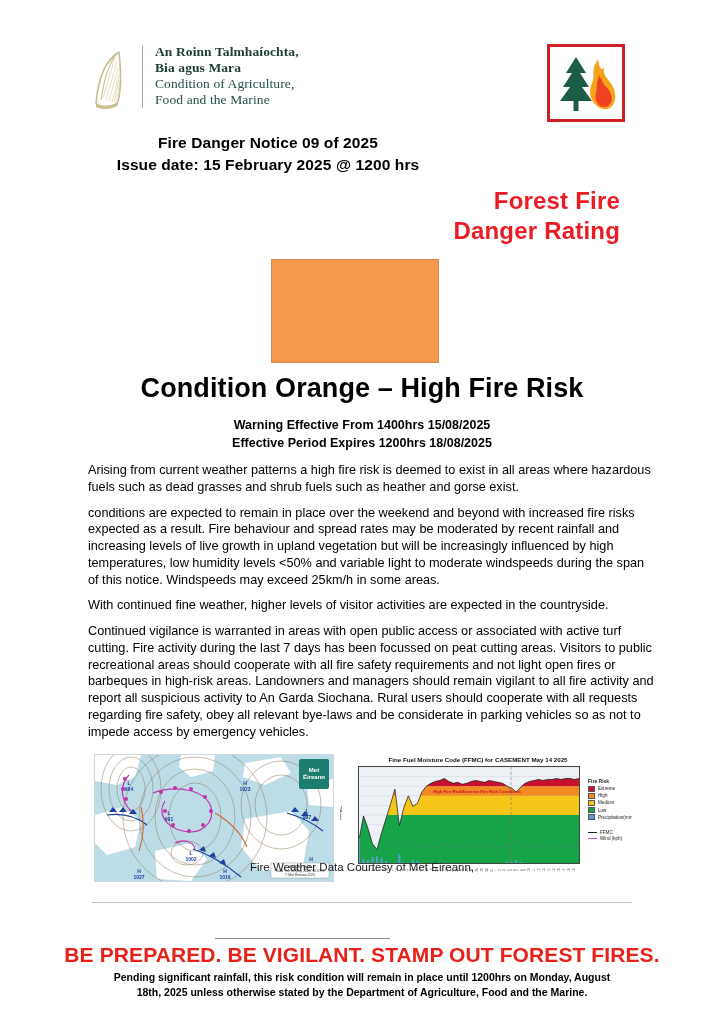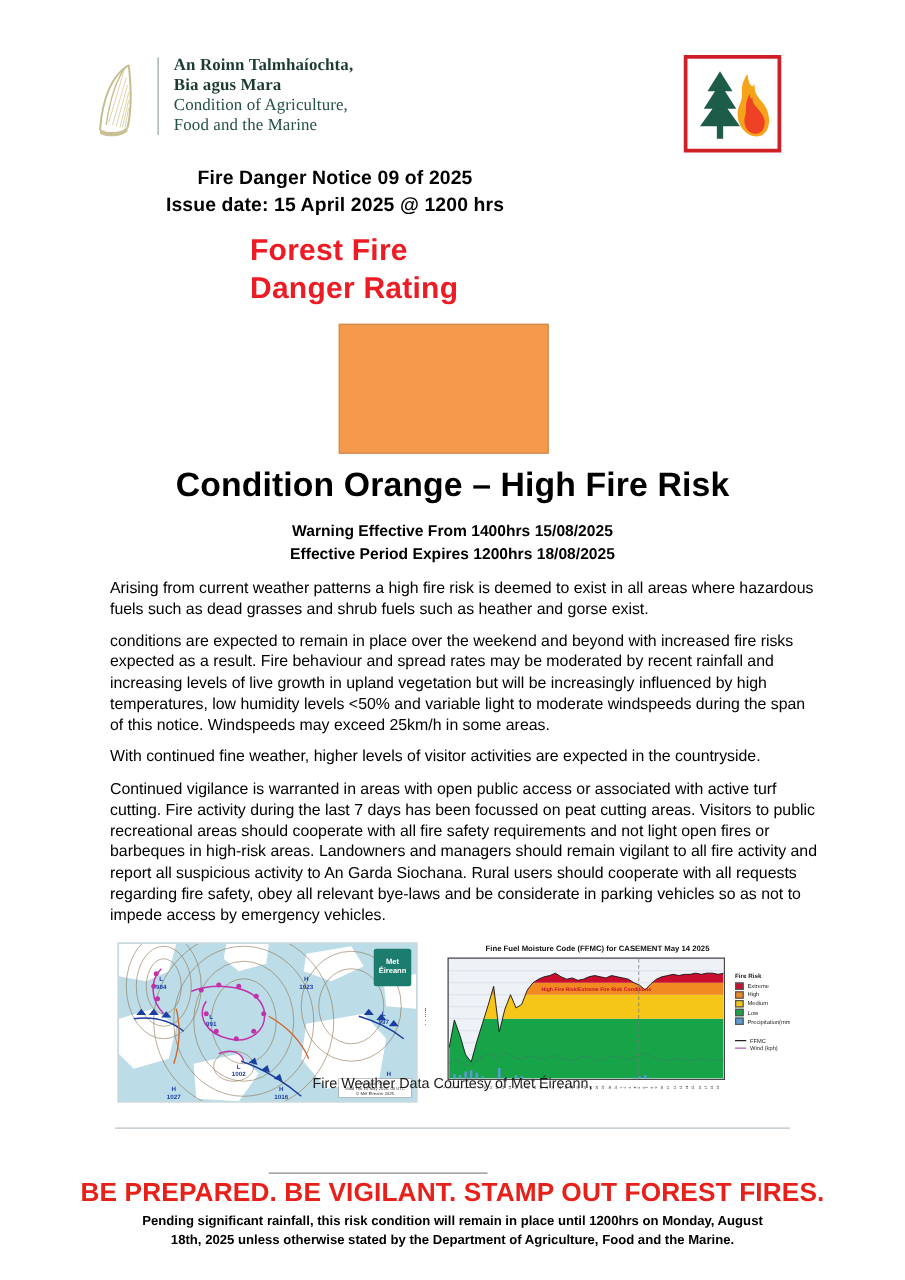--- a/index.html
+++ b/index.html
@@ -14,21 +14,21 @@
     overflow: hidden;
     position: relative;
   }
   .page { width: 724px; height: 1024px; position: relative; background:#fff; }
 
   
   .header {
     position: absolute; top: 36px; left: 0; width: 724px; height: 100px;
   }
   .dept-logo {
-    position: absolute; left: 72px; top: 8px;
+    position: absolute; left: 88px; top: 8px;
     display: flex; align-items: flex-start;
   }
   .harp {
     width: 42px; height: 66px; margin-top: 2px;
     display:block;
   }
   .divider-v {
     width: 1px; height: 62px; background: #9aa9a2; margin: 2px 12px 0 12px;
   }
   .dept-text { line-height: 1.18; }
@@ -52,21 +52,21 @@
   
   .notice-lines {
     position: absolute; top: 132px; left: 0; width: 520px;
     text-align: center;
     font-weight: bold; font-size: 15.5px; line-height: 1.45;
     letter-spacing: .1px;
     padding-left: 16px;
   }
   .rating-title {
     position: absolute; top: 186px; left: 200px; width: 420px;
-    text-align: left;
+    text-align: right;
     color: #ed1c24; font-weight: bold; font-size: 24px; line-height: 1.25;
     letter-spacing: .2px;
   }
 
   
   .swatch {
     position: absolute; left: 271px; top: 259px;
     width: 168px; height: 104px;
     background: #f59a4c;
     border: 1px solid #cf8b50;
@@ -209,21 +209,21 @@
         <g>
           <path d="M48 12 C40 24 46 28 42 36 C38 44 40 56 50 61 C62 66 68 54 64 42 C61 33 52 30 54 20 C52 24 49 22 48 12 Z" fill="#f7a21b"></path>
           <path d="M50 28 C45 36 48 40 46 46 C44 53 48 60 54 60 C61 60 64 52 60 45 C57 39 51 37 52 30 C51 33 50 33 50 28 Z" fill="#ef4123"></path>
         </g>
       </svg>
     </div>
   </div>
 
   <div class="notice-lines">
     <div>Fire Danger Notice 09 of 2025</div>
-    <div>Issue date: 15 April 2025 @ 1200 hrs</div>
+    <div>Issue date: 15 February 2025 @ 1200 hrs</div>
   </div>
 
   <div class="rating-title">
     <div>Forest Fire</div>
     <div>Danger Rating</div>
   </div>
 
   <div class="swatch"></div>
   <div class="condition">Condition Orange – High Fire Risk</div>
   <div class="effective">

